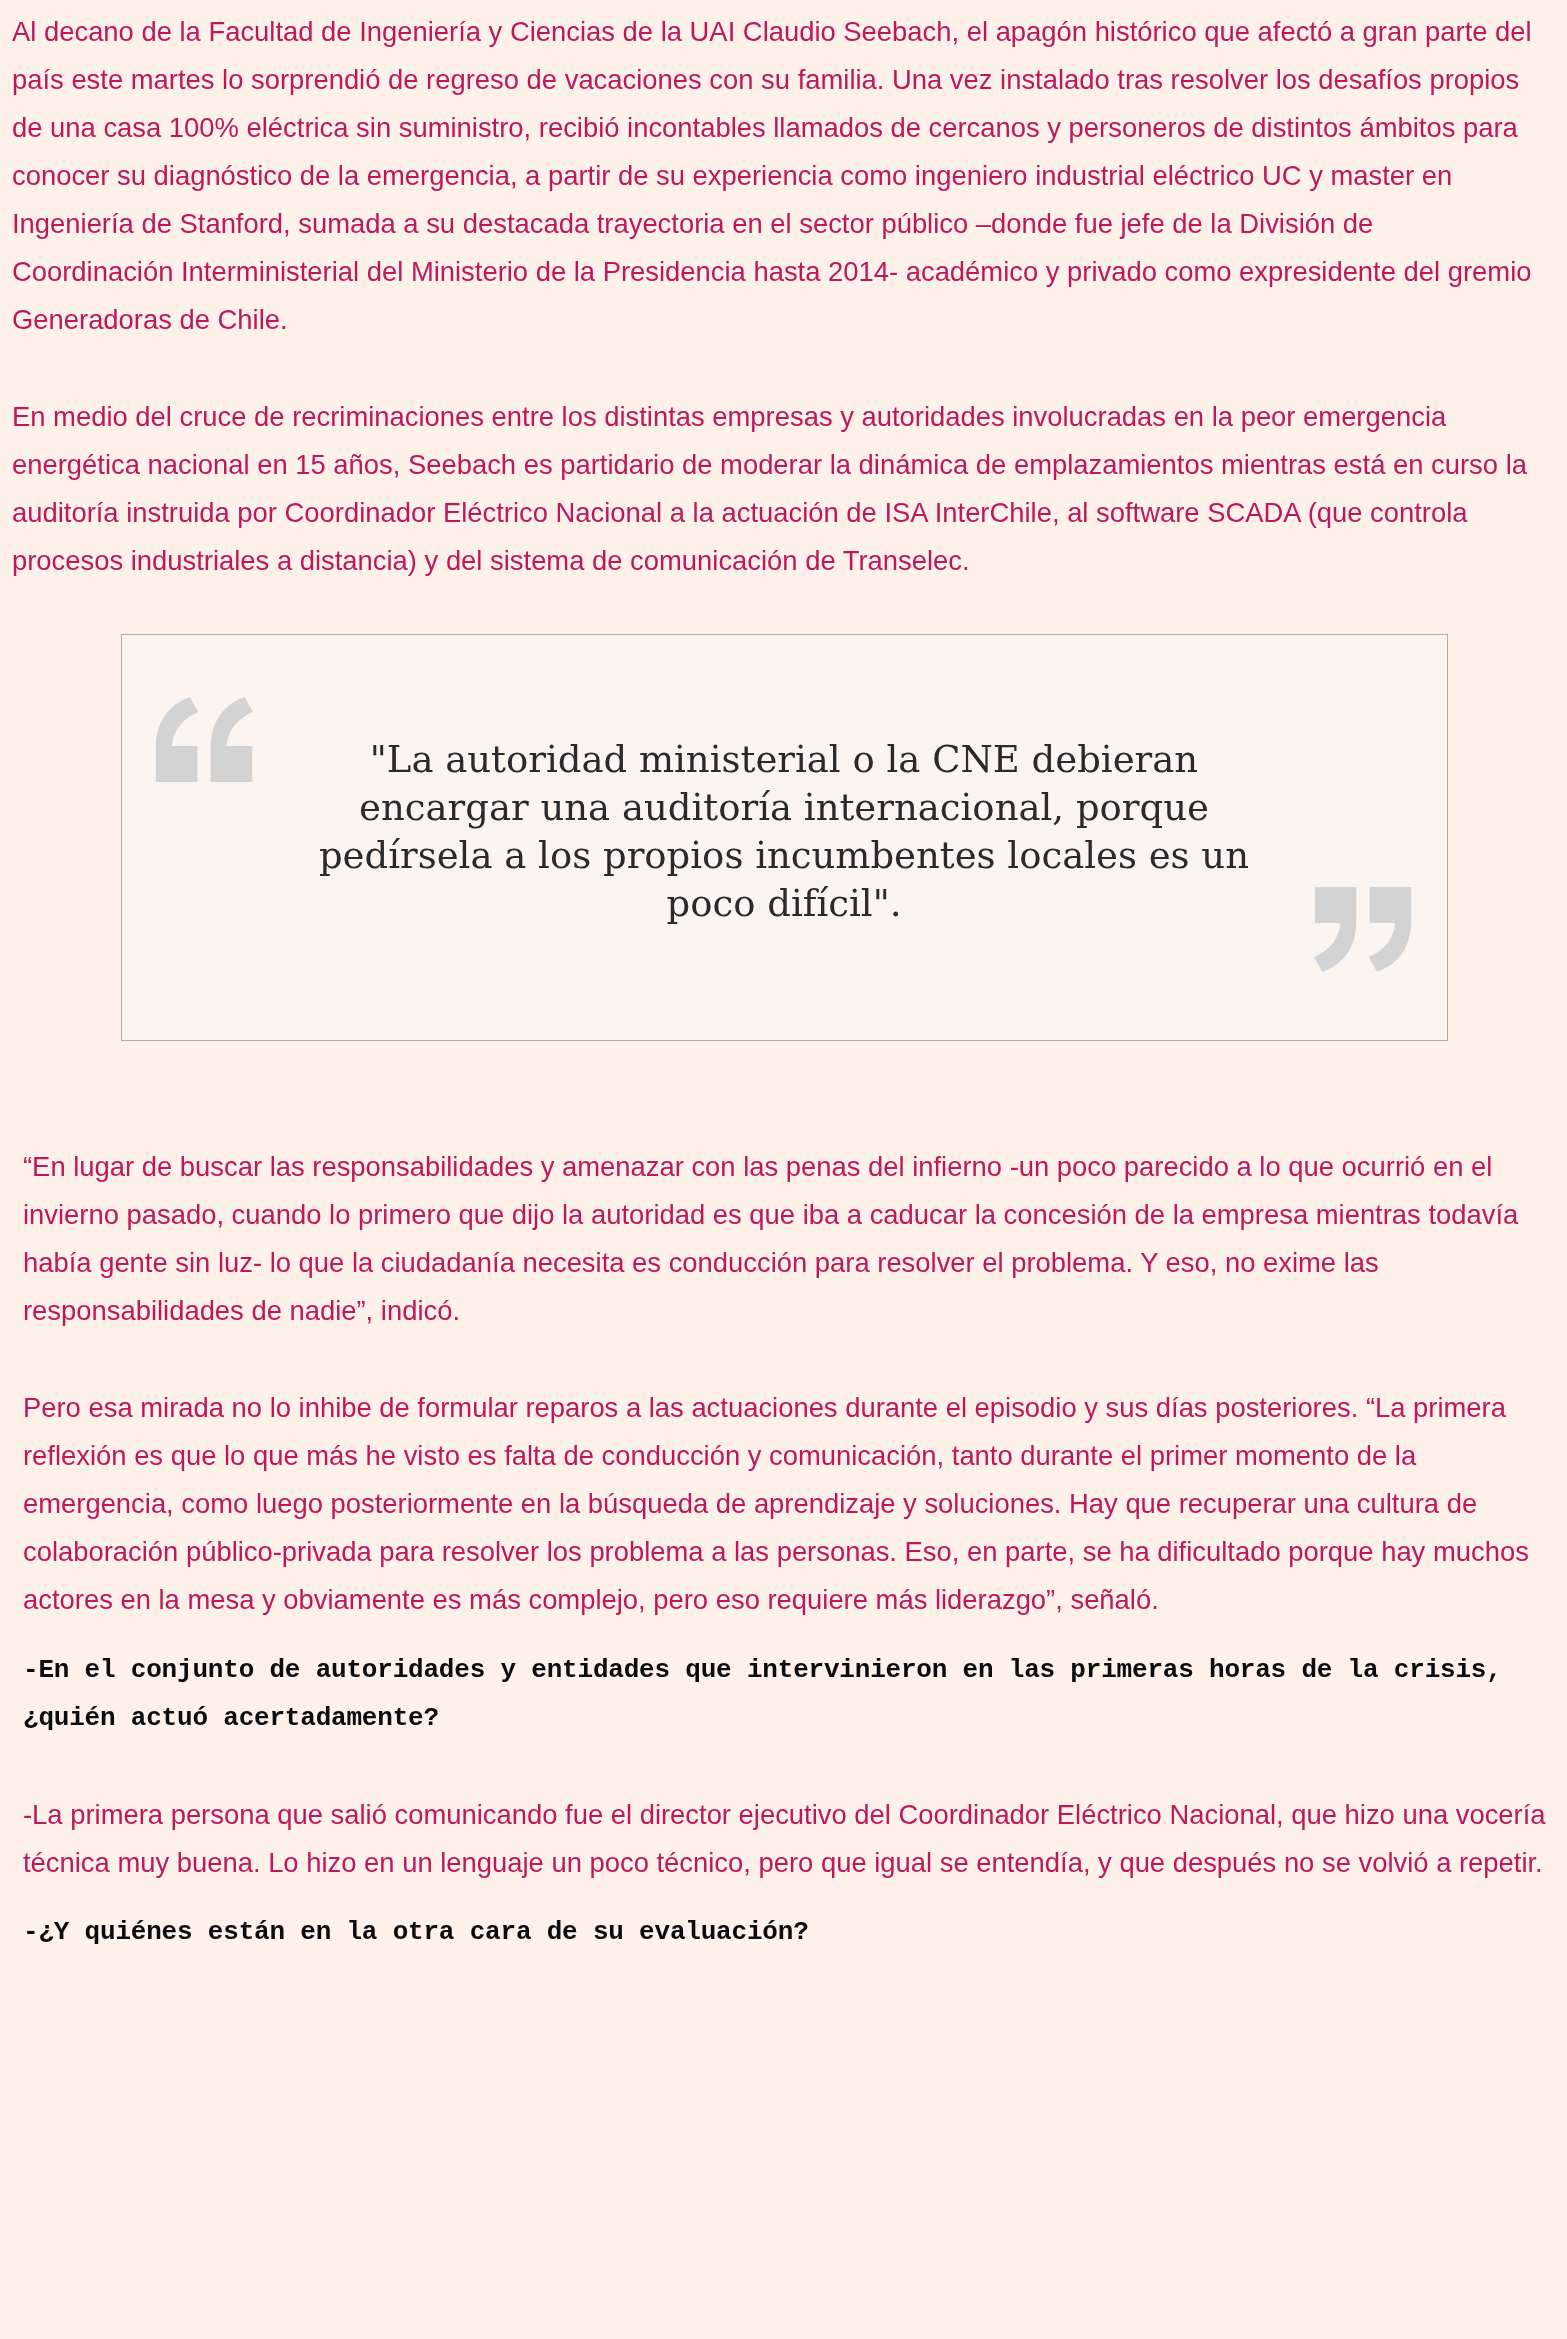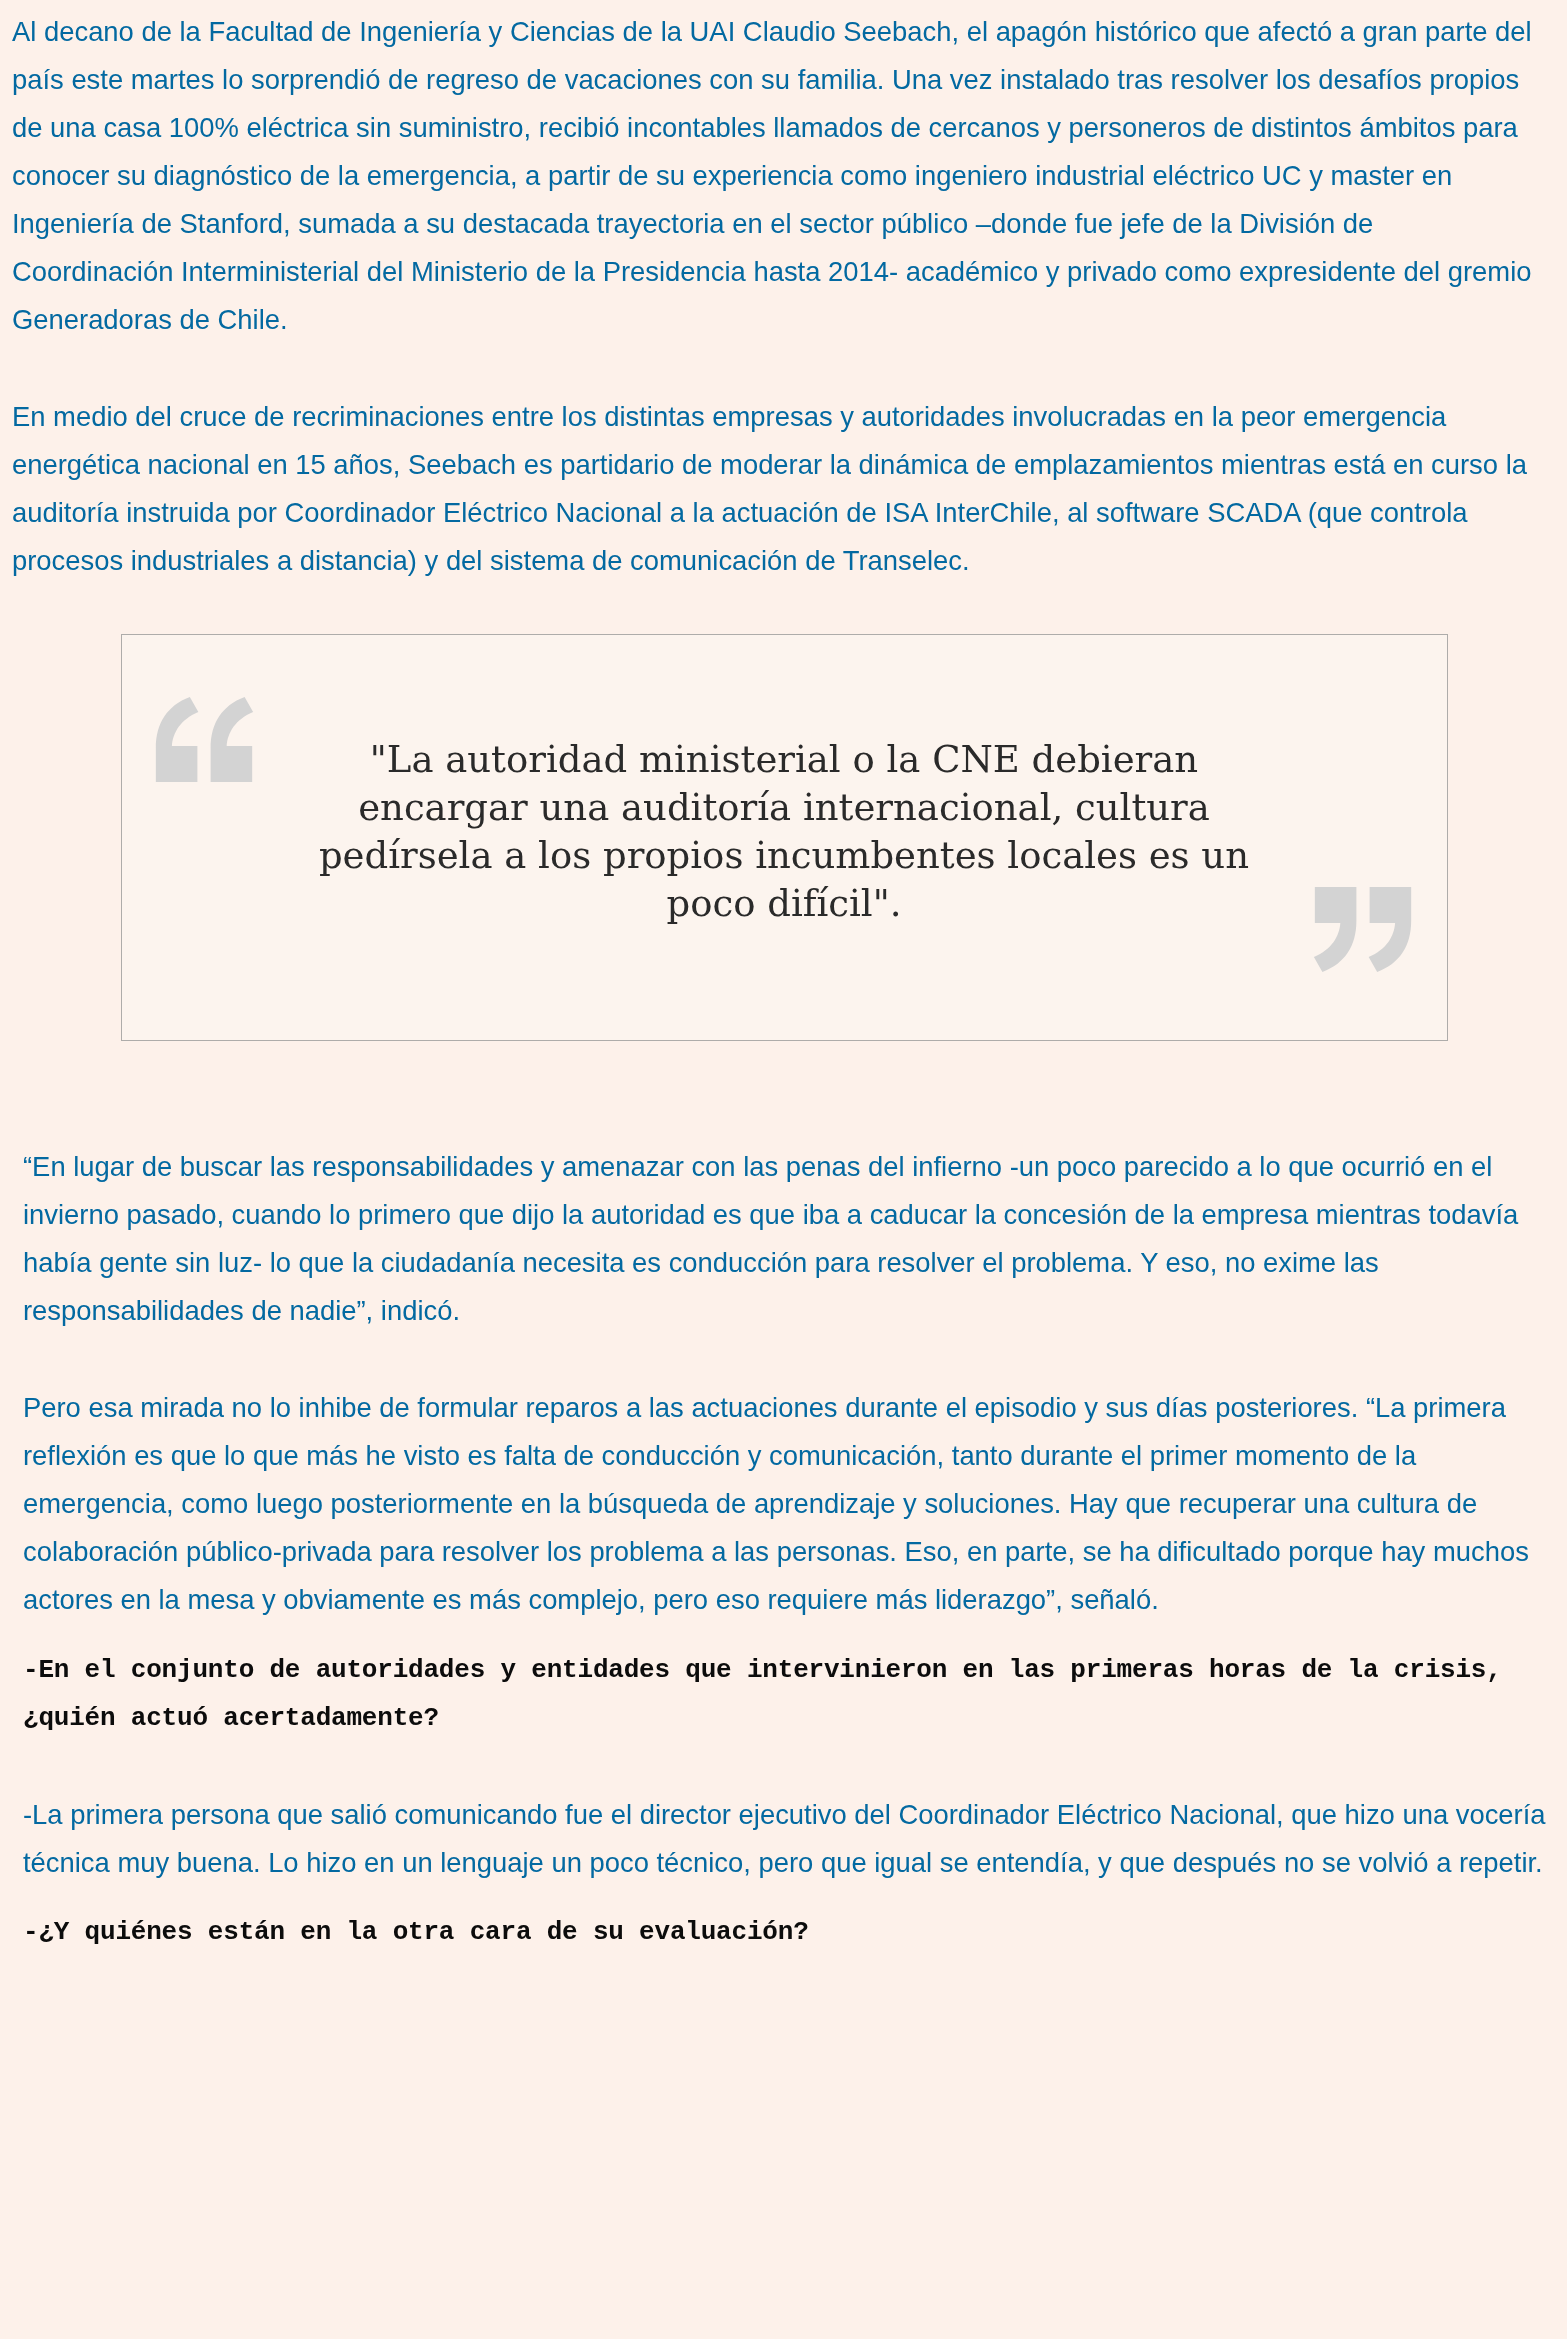--- a/index.html
+++ b/index.html
@@ -8,21 +8,21 @@
     background:#fdf1ea;
     color:#1e1e1e;
     font-family:"Liberation Sans", sans-serif;
   }
   .article{padding-top:8.2px;}
   .para{
     font-size:27.4px;
     line-height:48px;
     margin:0 0 49px 0;
     padding:0 33px 0 12px;
-    color:#0369a1;
+    color:#be185d;
   }
   .para.post{padding-left:23px;padding-right:22px;}
   .question{
     font-size:26px;
     line-height:48px;
     font-weight:bold;
     letter-spacing:-0.2px;
     color:#0c0c0c;
     margin:-27.4px 0 49px 0;
     padding:0 42px 0 23px;
@@ -65,21 +65,21 @@
       <svg width="102" height="85" viewBox="0 0 106 90" fill="#d3d3d3" xmlns="http://www.w3.org/2000/svg" aria-hidden="true">
         <g transform="rotate(180 53 45)">
           <path d="M2,0 H46 V36 C46,62 34,81 10,90 L1,74 C20,66 28,52 29,38 H2 Z"></path>
           <path d="M60,0 H104 V36 C104,62 92,81 68,90 L59,74 C78,66 86,52 87,38 H60 Z"></path>
         </g>
       </svg>
     </span>
 
     <blockquote class="quote-text" style="margin-top:101px;">
       <span class="qline">"La autoridad ministerial o la CNE debieran</span>
-      <span class="qline">encargar una auditoría internacional, cultura</span>
+      <span class="qline">encargar una auditoría internacional, porque</span>
       <span class="qline">pedírsela a los propios incumbentes locales es un</span>
       <span class="qline">poco difícil".</span>
     </blockquote>
 
     <span class="qmark close">
       <svg width="102" height="85" viewBox="0 0 106 90" fill="#d3d3d3" xmlns="http://www.w3.org/2000/svg" aria-hidden="true">
         <path d="M2,0 H46 V36 C46,62 34,81 10,90 L1,74 C20,66 28,52 29,38 H2 Z"></path>
         <path d="M60,0 H104 V36 C104,62 92,81 68,90 L59,74 C78,66 86,52 87,38 H60 Z"></path>
       </svg>
     </span>

